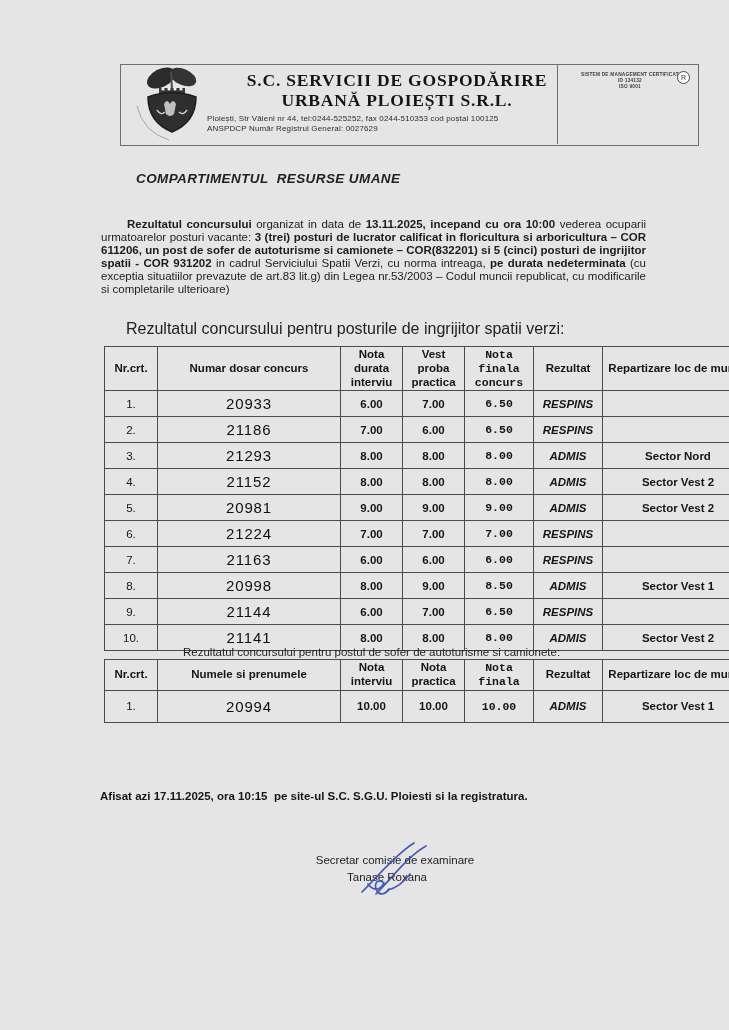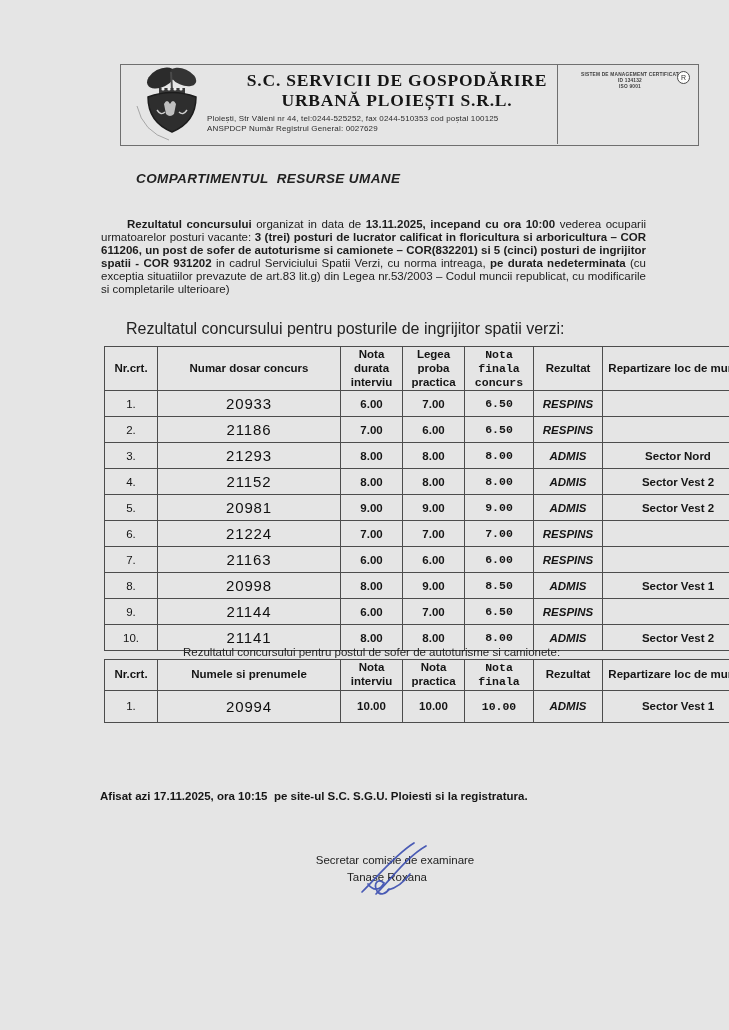--- a/index.html
+++ b/index.html
@@ -107,21 +107,21 @@
 
   <div class="intro" id="intro"><span class="b">Rezultatul concursului</span><span> organizat in data de </span><span class="b">13.11.2025, incepand cu ora 10:00</span><span> vederea ocuparii urmatoarelor posturi vacante: </span><span class="b">3 (trei) posturi de lucrator calificat in floricultura si arboricultura – COR 611206, un post de sofer de autoturisme si camionete – COR(832201) si 5 (cinci) posturi de ingrijitor spatii - COR 931202</span><span> in cadrul Serviciului Spatii Verzi, cu norma intreaga, </span><span class="b">pe durata nedeterminata</span><span> (cu exceptia situatiilor prevazute de art.83 lit.g) din Legea nr.53/2003 – Codul muncii republicat, cu modificarile si completarile ulterioare)</span></div>
 
   <div class="caption1">Rezultatul concursului pentru posturile de ingrijitor spatii verzi:</div>
   <table class="t" id="table1">
     <thead>
         <tr>
           <th class="c0">Nr.crt.</th>
           <th class="c1">Numar dosar concurs</th>
           <th class="c2">Nota durata interviu</th>
-          <th class="c3">Legea proba practica</th>
+          <th class="c3">Vest proba practica</th>
           <th class="c4">Nota finala concurs</th>
           <th class="c5">Rezultat</th>
           <th class="c6">Repartizare loc de munca</th>
         </tr>
       </thead>
     <tbody>
         <tr>
           <td class="c0">1.</td>
           <td class="c1">20933</td>
           <td class="c2">6.00</td>

